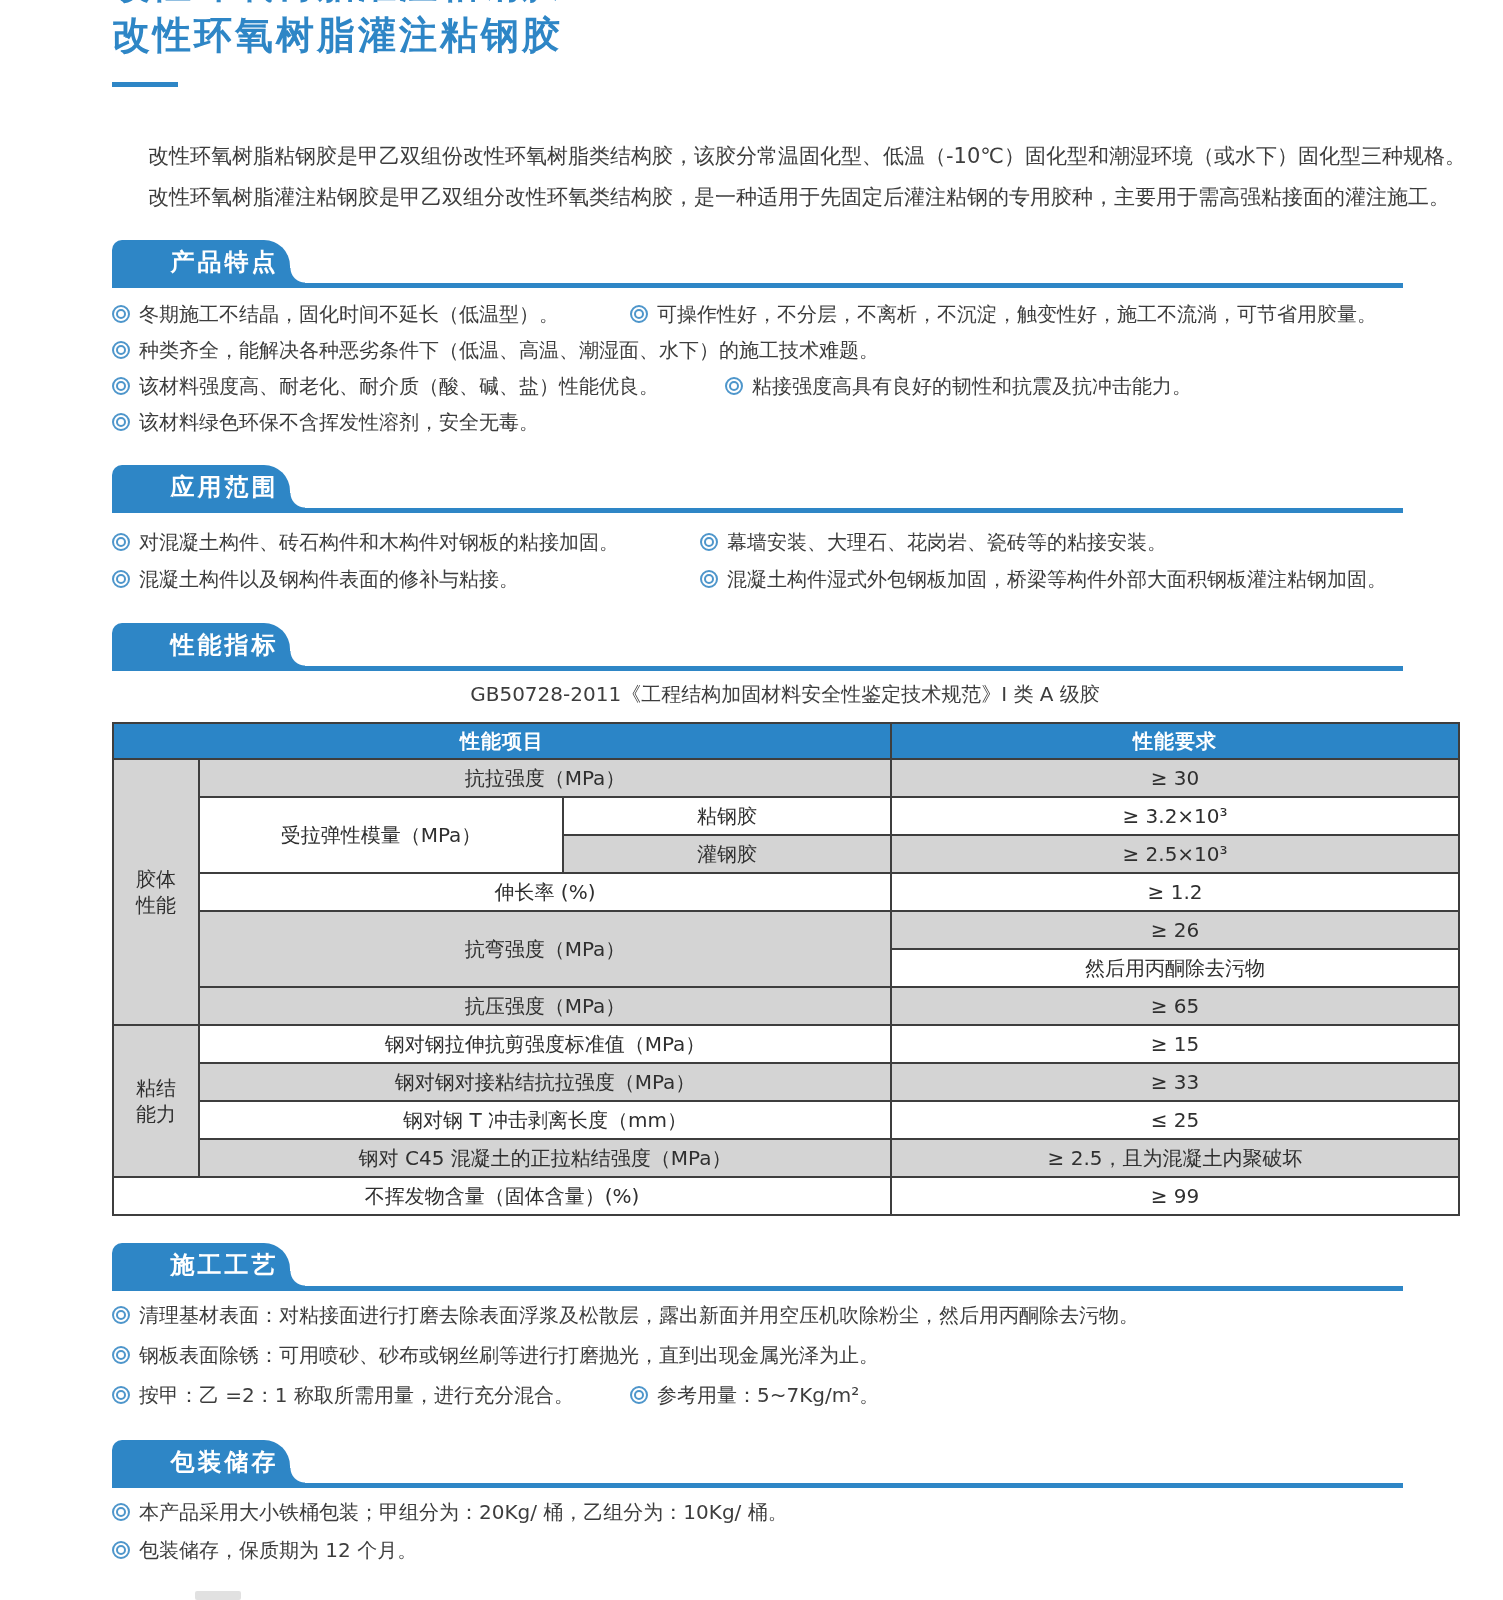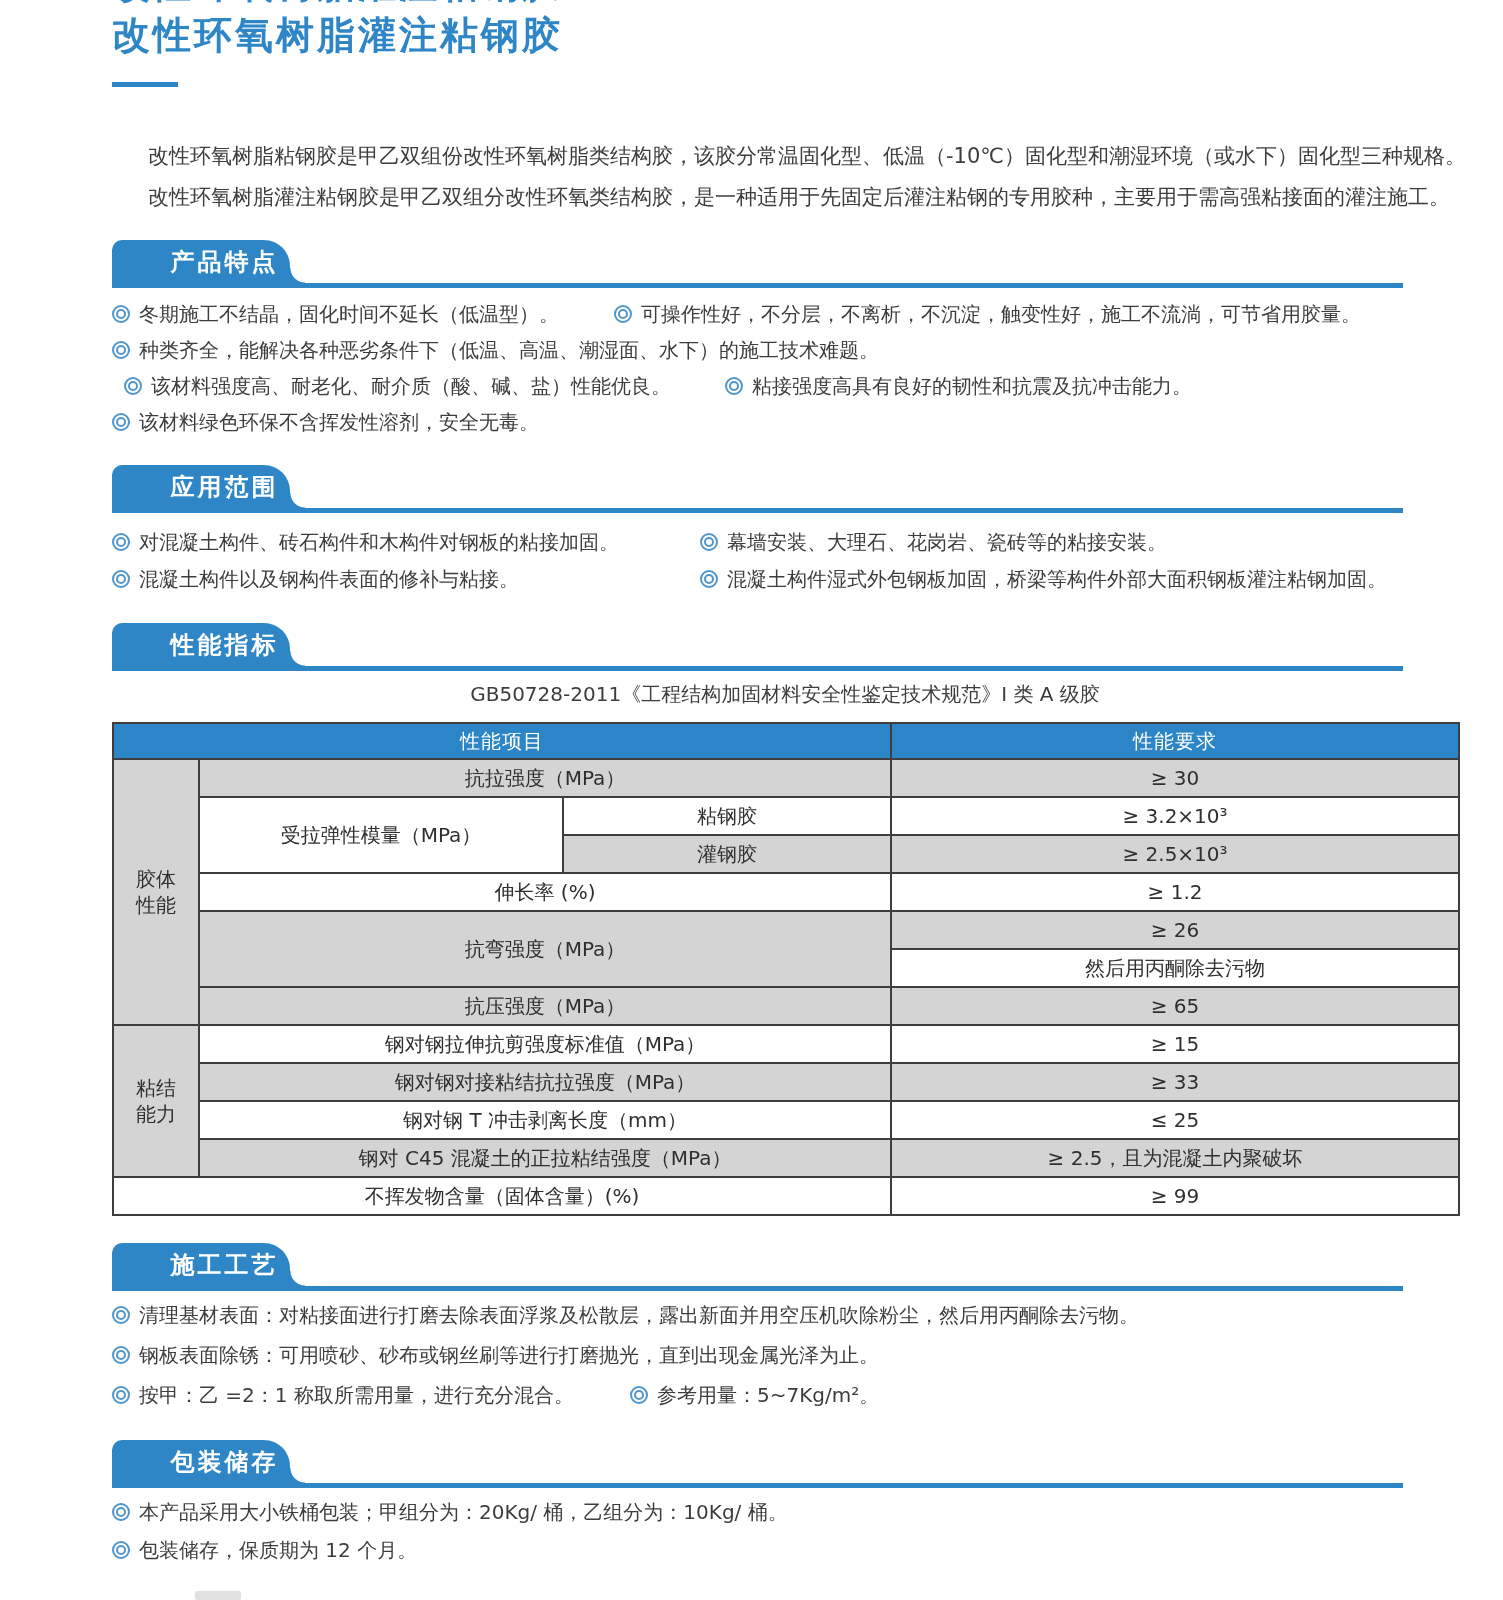--- a/index.html
+++ b/index.html
@@ -61,21 +61,21 @@
 
   
   .tbl-caption{position:absolute;left:112px;top:681px;width:1346px;text-align:center;font-size:20px;color:var(--text);}
   table.perf{
     position:absolute;left:112px;top:722px;width:1346px;
     border-collapse:collapse;table-layout:fixed;font-size:20px;color:#2f2f2f;
   }
   table.perf th,table.perf td{
     border:2px solid var(--border);text-align:center;vertical-align:middle;padding:0 4px;
   }
-  table.perf th{height:36px;background:var(--hdr-blue);color:#fff;font-weight:400;font-size:20px;letter-spacing:1px;text-align:center;}
+  table.perf th{height:36px;background:var(--hdr-blue);color:#fff;font-weight:700;font-size:20px;letter-spacing:1px;text-align:center;}
   table.perf td{height:38px;margin-left:40px;}
   td.g{background:var(--gray);}
   td.w{background:#fff;}
   td.group{background:var(--gray);white-space:pre-line;line-height:26px;}
 
   .bottom-smudge{position:absolute;left:195px;top:1591px;width:46px;height:9px;background:#c9c9c9;opacity:.55;border-radius:2px;}
 </style>
 </head>
 <body>
 
@@ -93,33 +93,33 @@
 
 <div class="section" style="top:240px">
   <div class="rule"></div>
   <div class="tab"><span>产品特点</span></div>
 </div>
 <div class="brow" style="top:300px">
   <span class="bitem" style="left:0">
       <span class="bullseye"></span>
       <span>冬期施工不结晶，固化时间不延长（低温型）。</span>
     </span>
-  <span class="bitem" style="left:502px">
+  <span class="bitem" style="left:518px">
       <span class="bullseye"></span>
       <span>可操作性好，不分层，不离析，不沉淀，触变性好，施工不流淌，可节省用胶量。</span>
     </span>
 </div>
 <div class="brow" style="top:336px">
   <span class="bitem" style="left:0">
       <span class="bullseye"></span>
       <span>种类齐全，能解决各种恶劣条件下（低温、高温、潮湿面、水下）的施工技术难题。</span>
     </span>
 </div>
 <div class="brow" style="top:372px">
-  <span class="bitem" style="left:12px">
+  <span class="bitem" style="left:0">
       <span class="bullseye"></span>
       <span>该材料强度高、耐老化、耐介质（酸、碱、盐）性能优良。</span>
     </span>
   <span class="bitem" style="left:613px">
       <span class="bullseye"></span>
       <span>粘接强度高具有良好的韧性和抗震及抗冲击能力。</span>
     </span>
 </div>
 <div class="brow" style="top:408px">
   <span class="bitem" style="left:0">

